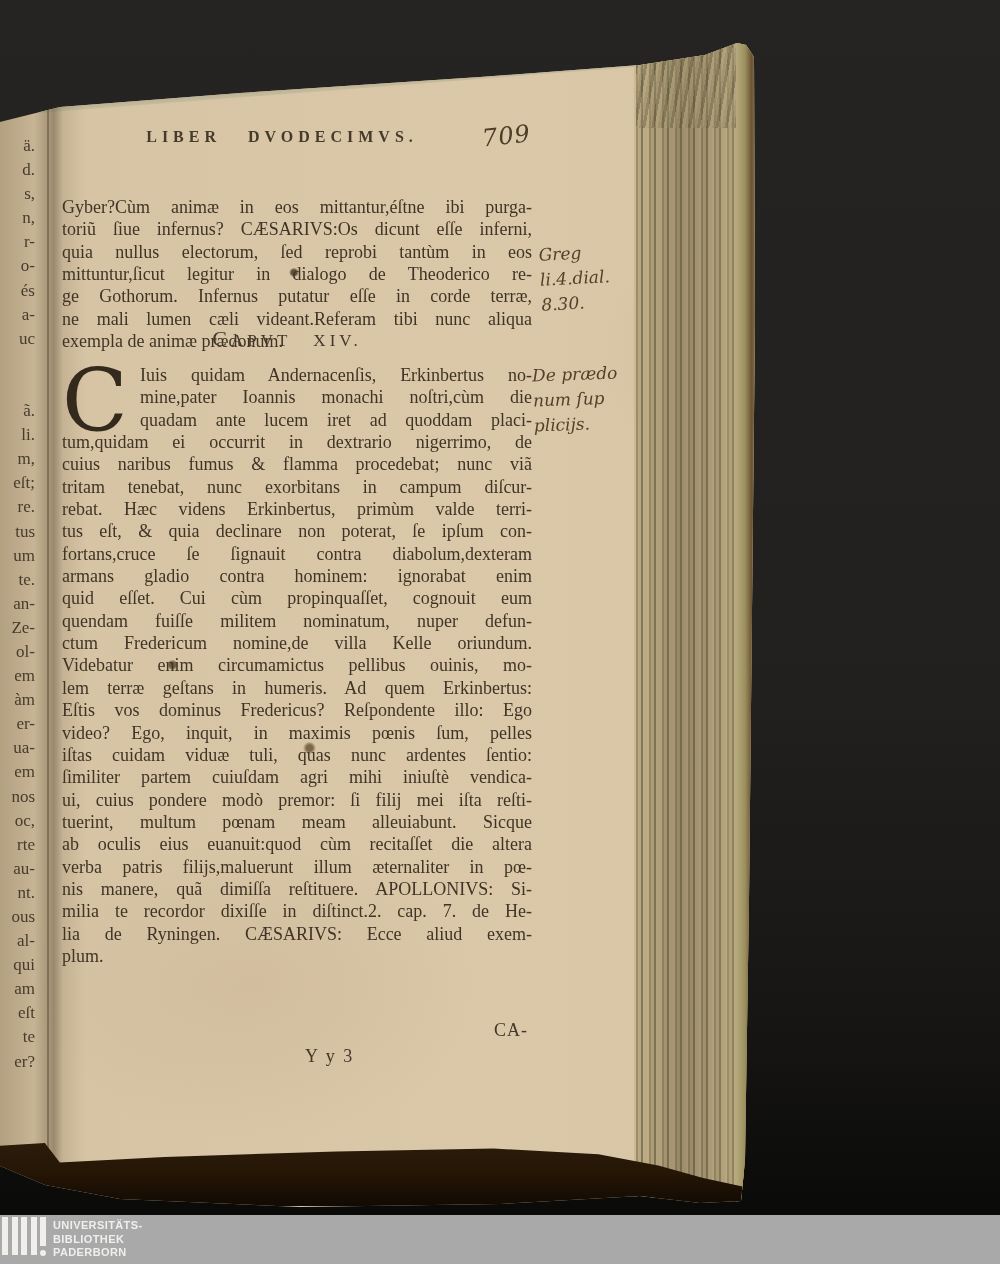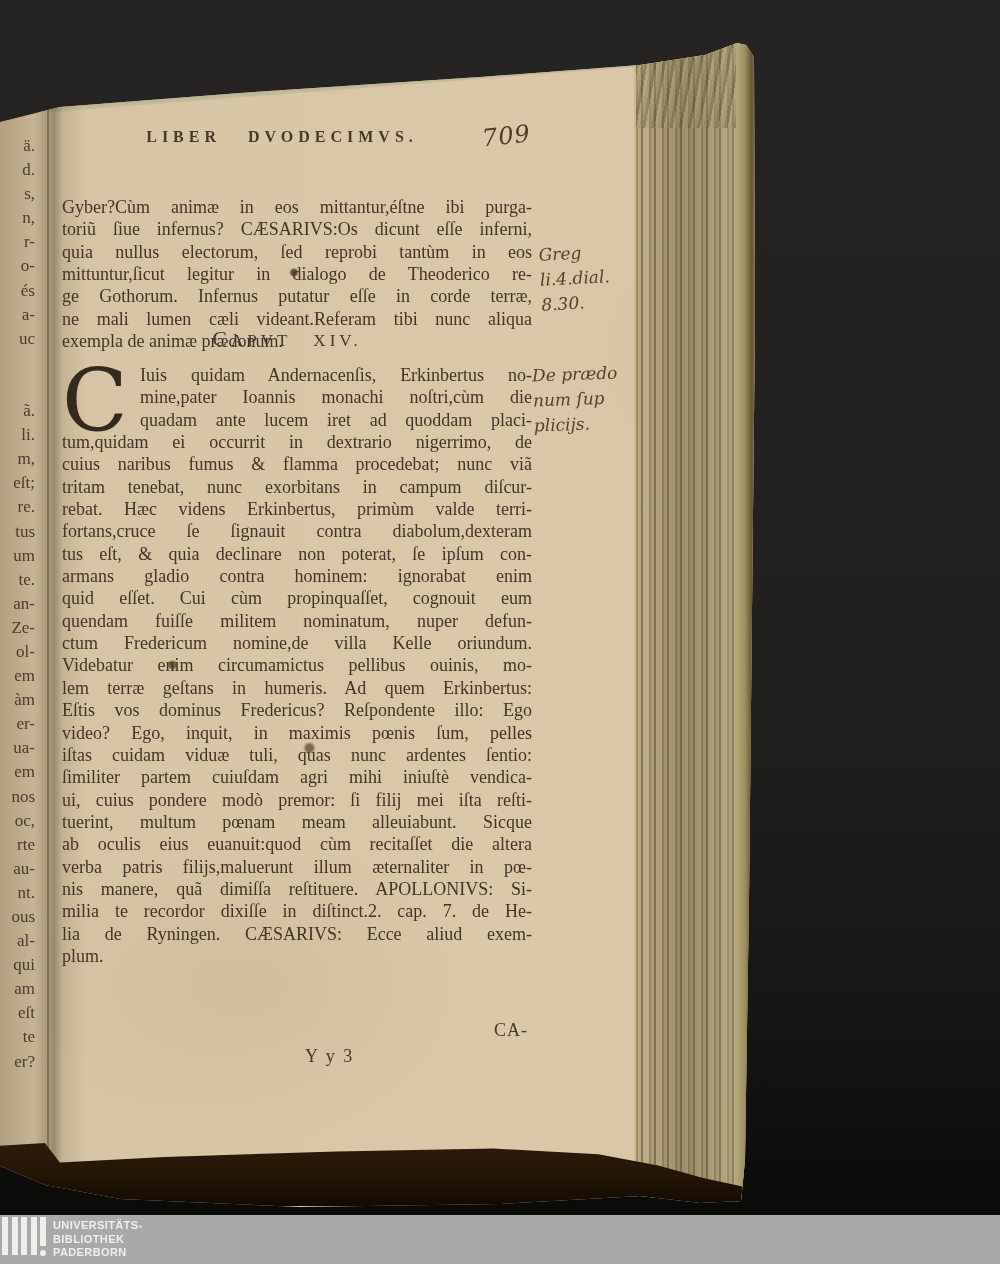--- a/index.html
+++ b/index.html
@@ -172,22 +172,22 @@
 
       <div class="para-two textpara">
         <div class="dropcap">C</div>
       <div class="bodyline">Iuis quidam Andernacenſis, Erkinbertus no-</div>
           <div class="bodyline">mine,pater Ioannis monachi noſtri,cùm die</div>
           <div class="bodyline">quadam ante lucem iret ad quoddam placi-</div>
           <div class="bodyline">tum,quidam ei occurrit in dextrario nigerrimo, de</div>
           <div class="bodyline">cuius naribus fumus &amp; flamma procedebat; nunc viã</div>
           <div class="bodyline">tritam tenebat, nunc exorbitans in campum diſcur-</div>
           <div class="bodyline">rebat. Hæc videns Erkinbertus, primùm valde terri-</div>
+          <div class="bodyline">tus eſt, &amp; quia declinare non poterat, ſe ipſum con-</div>
           <div class="bodyline">fortans,cruce ſe ſignauit contra diabolum,dexteram</div>
-          <div class="bodyline">tus eſt, &amp; quia declinare non poterat, ſe ipſum con-</div>
           <div class="bodyline">armans gladio contra hominem: ignorabat enim</div>
           <div class="bodyline">quid eſſet. Cui cùm propinquaſſet, cognouit eum</div>
           <div class="bodyline">quendam fuiſſe militem nominatum, nuper defun-</div>
           <div class="bodyline">ctum Fredericum nomine,de villa Kelle oriundum.</div>
           <div class="bodyline">Videbatur enim circumamictus pellibus ouinis, mo-</div>
           <div class="bodyline">lem terræ geſtans in humeris. Ad quem Erkinbertus:</div>
           <div class="bodyline">Eſtis vos dominus Fredericus? Reſpondente illo: Ego</div>
           <div class="bodyline">video? Ego, inquit, in maximis pœnis ſum, pelles</div>
           <div class="bodyline">iſtas cuidam viduæ tuli, quas nunc ardentes ſentio:</div>
           <div class="bodyline">ſimiliter partem cuiuſdam agri mihi iniuſtè vendica-</div>

